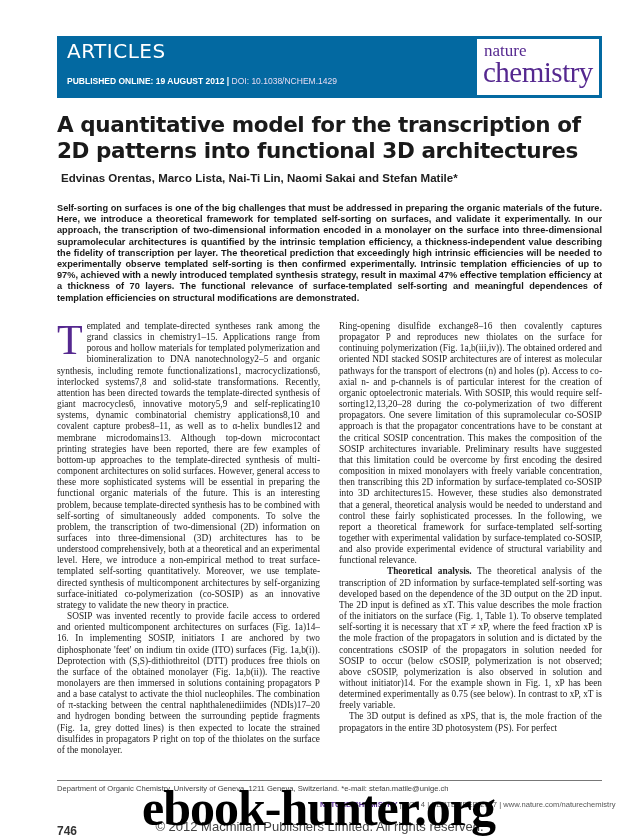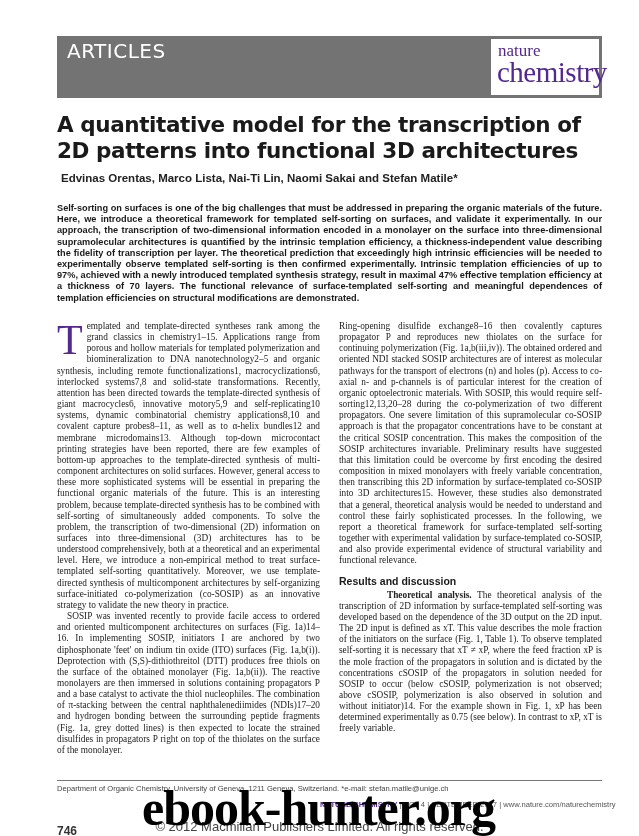--- a/index.html
+++ b/index.html
@@ -1,22 +1,22 @@
 <!DOCTYPE html>
 <html><head>
 <meta charset="utf-8">
 <style>
   html, body { margin: 0; padding: 0; background: #ffffff; }
   body { width: 639px; height: 836px; position: relative; overflow: hidden; font-family: "Liberation Serif", serif; color: #222; }
 
-  .banner { position: absolute; left: 57px; top: 36px; width: 545px; height: 62px; background: #737373; }
+  .banner { position: absolute; left: 57px; top: 36px; width: 545px; height: 62px; background: #0369a1; }
   .banner .section { position: absolute; left: 10px; top: 3px; font-family: "DejaVu Sans", sans-serif; font-size: 20px; color: #ffffff; letter-spacing: 0.5px; }
   .banner .pubinfo { position: absolute; left: 10px; top: 40px; font-family: "Liberation Sans", sans-serif; font-size: 8.5px; color: #ffffff; font-weight: bold; white-space: nowrap; }
   .banner .pubinfo .doi { font-weight: normal; color: #e6dcf3; }
-  .logo { position: absolute; right: 3px; top: 3px; width: 108px; height: 56px; background: #ffffff; }
+  .logo { position: absolute; right: 3px; top: 3px; width: 122px; height: 56px; background: #ffffff; }
   .logo .l1 { position: absolute; left: 7px; top: 3px; font-family: "Liberation Serif", serif; font-size: 17px; color: #55288f; line-height: 17px; }
   .logo .l2 { position: absolute; left: 6px; top: 18px; font-family: "Liberation Serif", serif; font-size: 29px; color: #55288f; line-height: 30px; letter-spacing: -0.5px; }
 
   .title { position: absolute; left: 57px; top: 112px; width: 560px; font-family: "DejaVu Sans", sans-serif; font-size: 21.5px; line-height: 26px; color: #1a1a1a; font-weight: bold; letter-spacing: -0.4px; }
   .authors { position: absolute; left: 61px; top: 172px; font-family: "Liberation Sans", sans-serif; font-size: 11.5px; font-weight: bold; color: #222; }
 
   .abstract { position: absolute; left: 57px; top: 203px; width: 545px; font-family: "Liberation Sans", sans-serif; font-size: 9.2px; line-height: 11.2px; font-weight: bold; text-align: justify; color: #1a1a1a; }
 
   .col { position: absolute; top: 321px; width: 263px; font-family: "Liberation Serif", serif; font-size: 9.3px; line-height: 11.15px; text-align: justify; color: #222; hyphens: auto; }
   .col.left { left: 57px; }
@@ -34,39 +34,42 @@
   .journal-line .jname { color: #55288f; font-weight: bold; }
   .copyright { position: absolute; left: 0; width: 639px; top: 819px; text-align: center; font-family: "Liberation Sans", sans-serif; font-size: 13px; color: #444; }
 
   .watermark { position: absolute; left: 142px; top: 783px; font-family: Liberation Serif, serif; font-weight: bold; font-size: 50px; line-height: 50px; color: #000; letter-spacing: -1px; white-space: nowrap; }
 </style>
 </head>
 <body>
 
 <div class="banner">
   <div class="section">ARTICLES</div>
+  <div class="pubinfo">
+    <span>PUBLISHED ONLINE: 19 AUGUST 2012</span><span> | </span><span class="doi">DOI: 10.1038/NCHEM.1429</span>
+  </div>
   <div class="logo">
     <div class="l1">nature</div>
     <div class="l2">chemistry</div>
   </div>
 </div>
 
 <div class="title">A quantitative model for the transcription of 2D patterns into functional 3D architectures</div>
 <div class="authors">Edvinas Orentas, Marco Lista, Nai-Ti Lin, Naomi Sakai and Stefan Matile*</div>
 <div class="abstract">Self-sorting on surfaces is one of the big challenges that must be addressed in preparing the organic materials of the future. Here, we introduce a theoretical framework for templated self-sorting on surfaces, and validate it experimentally. In our approach, the transcription of two-dimensional information encoded in a monolayer on the surface into three-dimensional supramolecular architectures is quantified by the intrinsic templation efficiency, a thickness-independent value describing the fidelity of transcription per layer. The theoretical prediction that exceedingly high intrinsic efficiencies will be needed to experimentally observe templated self-sorting is then confirmed experimentally. Intrinsic templation efficiencies of up to 97%, achieved with a newly introduced templated synthesis strategy, result in maximal 47% effective templation efficiency at a thickness of 70 layers. The functional relevance of surface-templated self-sorting and meaningful dependences of templation efficiencies on structural modifications are demonstrated.</div>
 
 <div class="col left">
   <p><span class="dropcap">T</span><span>emplated and template-directed syntheses rank among the grand classics in chemistry1–15. Applications range from porous and hollow materials for templated polymerization and biomineralization to DNA nanotechnology2–5 and organic synthesis, including remote functionalizations1, macrocyclizations6, interlocked systems7,8 and solid-state transformations. Recently, attention has been directed towards the template-directed synthesis of giant macrocycles6, innovative motory5,9 and self-replicating10 systems, dynamic combinatorial chemistry applications8,10 and covalent capture probes8–11, as well as to α-helix bundles12 and membrane microdomains13. Although top-down microcontact printing strategies have been reported, there are few examples of bottom-up approaches to the template-directed synthesis of multi-component architectures on solid surfaces. However, general access to these more sophisticated systems will be essential in preparing the functional organic materials of the future. This is an interesting problem, because template-directed synthesis has to be combined with self-sorting of simultaneously added components. To solve the problem, the transcription of two-dimensional (2D) information on surfaces into three-dimensional (3D) architectures has to be understood comprehensively, both at a theoretical and an experimental level. Here, we introduce a non-empirical method to treat surface-templated self-sorting quantitatively. Moreover, we use template-directed synthesis of multicomponent architectures by self-organizing surface-initiated co-polymerization (co-SOSIP) as an innovative strategy to validate the new theory in practice.</span></p>
   <p class="indent">SOSIP was invented recently to provide facile access to ordered and oriented multicomponent architectures on surfaces (Fig. 1a)14–16. In implementing SOSIP, initiators I are anchored by two diphosphonate 'feet' on indium tin oxide (ITO) surfaces (Fig. 1a,b(i)). Deprotection with (S,S)-dithiothreitol (DTT) produces free thiols on the surface of the obtained monolayer (Fig. 1a,b(ii)). The reactive monolayers are then immersed in solutions containing propagators P and a base catalyst to activate the thiol nucleophiles. The combination of π-stacking between the central naphthalenediimides (NDIs)17–20 and hydrogen bonding between the surrounding peptide fragments (Fig. 1a, grey dotted lines) is then expected to locate the strained disulfides in propagators P right on top of the thiolates on the surface of the monolayer.</p>
 </div>
 
 <div class="col right">
   <p>Ring-opening disulfide exchange8–16 then covalently captures propagator P and reproduces new thiolates on the surface for continuing polymerization (Fig. 1a,b(iii,iv)). The obtained ordered and oriented NDI stacked SOSIP architectures are of interest as molecular pathways for the transport of electrons (n) and holes (p). Access to co-axial n- and p-channels is of particular interest for the creation of organic optoelectronic materials. With SOSIP, this would require self-sorting12,13,20–28 during the co-polymerization of two different propagators. One severe limitation of this supramolecular co-SOSIP approach is that the propagator concentrations have to be constant at the critical SOSIP concentration. This makes the composition of the SOSIP architectures invariable. Preliminary results have suggested that this limitation could be overcome by first encoding the desired composition in mixed monolayers with freely variable concentration, then transcribing this 2D information by surface-templated co-SOSIP into 3D architectures15. However, these studies also demonstrated that a general, theoretical analysis would be needed to understand and control these fairly sophisticated processes. In the following, we report a theoretical framework for surface-templated self-sorting together with experimental validation by surface-templated co-SOSIP, and also provide experimental evidence of structural variability and functional relevance.</p>
-  <div class="heading">Results and discussion</div>
   <p><span class="runin">Theoretical analysis.</span><span> The theoretical analysis of the transcription of 2D information by surface-templated self-sorting was developed based on the dependence of the 3D output on the 2D input. The 2D input is defined as xT. This value describes the mole fraction of the initiators on the surface (Fig. 1, Table 1). To observe templated self-sorting it is necessary that xT ≠ xP, where the feed fraction xP is the mole fraction of the propagators in solution and is dictated by the concentrations cSOSIP of the propagators in solution needed for SOSIP to occur (below cSOSIP, polymerization is not observed; above cSOSIP, polymerization is also observed in solution and without initiator)14. For the example shown in Fig. 1, xP has been determined experimentally as 0.75 (see below). In contrast to xP, xT is freely variable.</span></p>
+  <p class="indent">The 3D output is defined as xPS, that is, the mole fraction of the propagators in the entire 3D photosystem (PS). For perfect</p>
 </div>
 
 <div class="rule"></div>
 <div class="affil">Department of Organic Chemistry, University of Geneva, 1211 Geneva, Switzerland. *e-mail: stefan.matile@unige.ch</div>
 <div class="pageno">746</div>
 <div class="journal-line">
   <span class="jname">NATURE CHEMISTRY</span><span> | VOL 4 | SEPTEMBER 2017 | www.nature.com/naturechemistry</span>
 </div>
 <div class="copyright">© 2012 Macmillan Publishers Limited. All rights reserved.</div>
 

